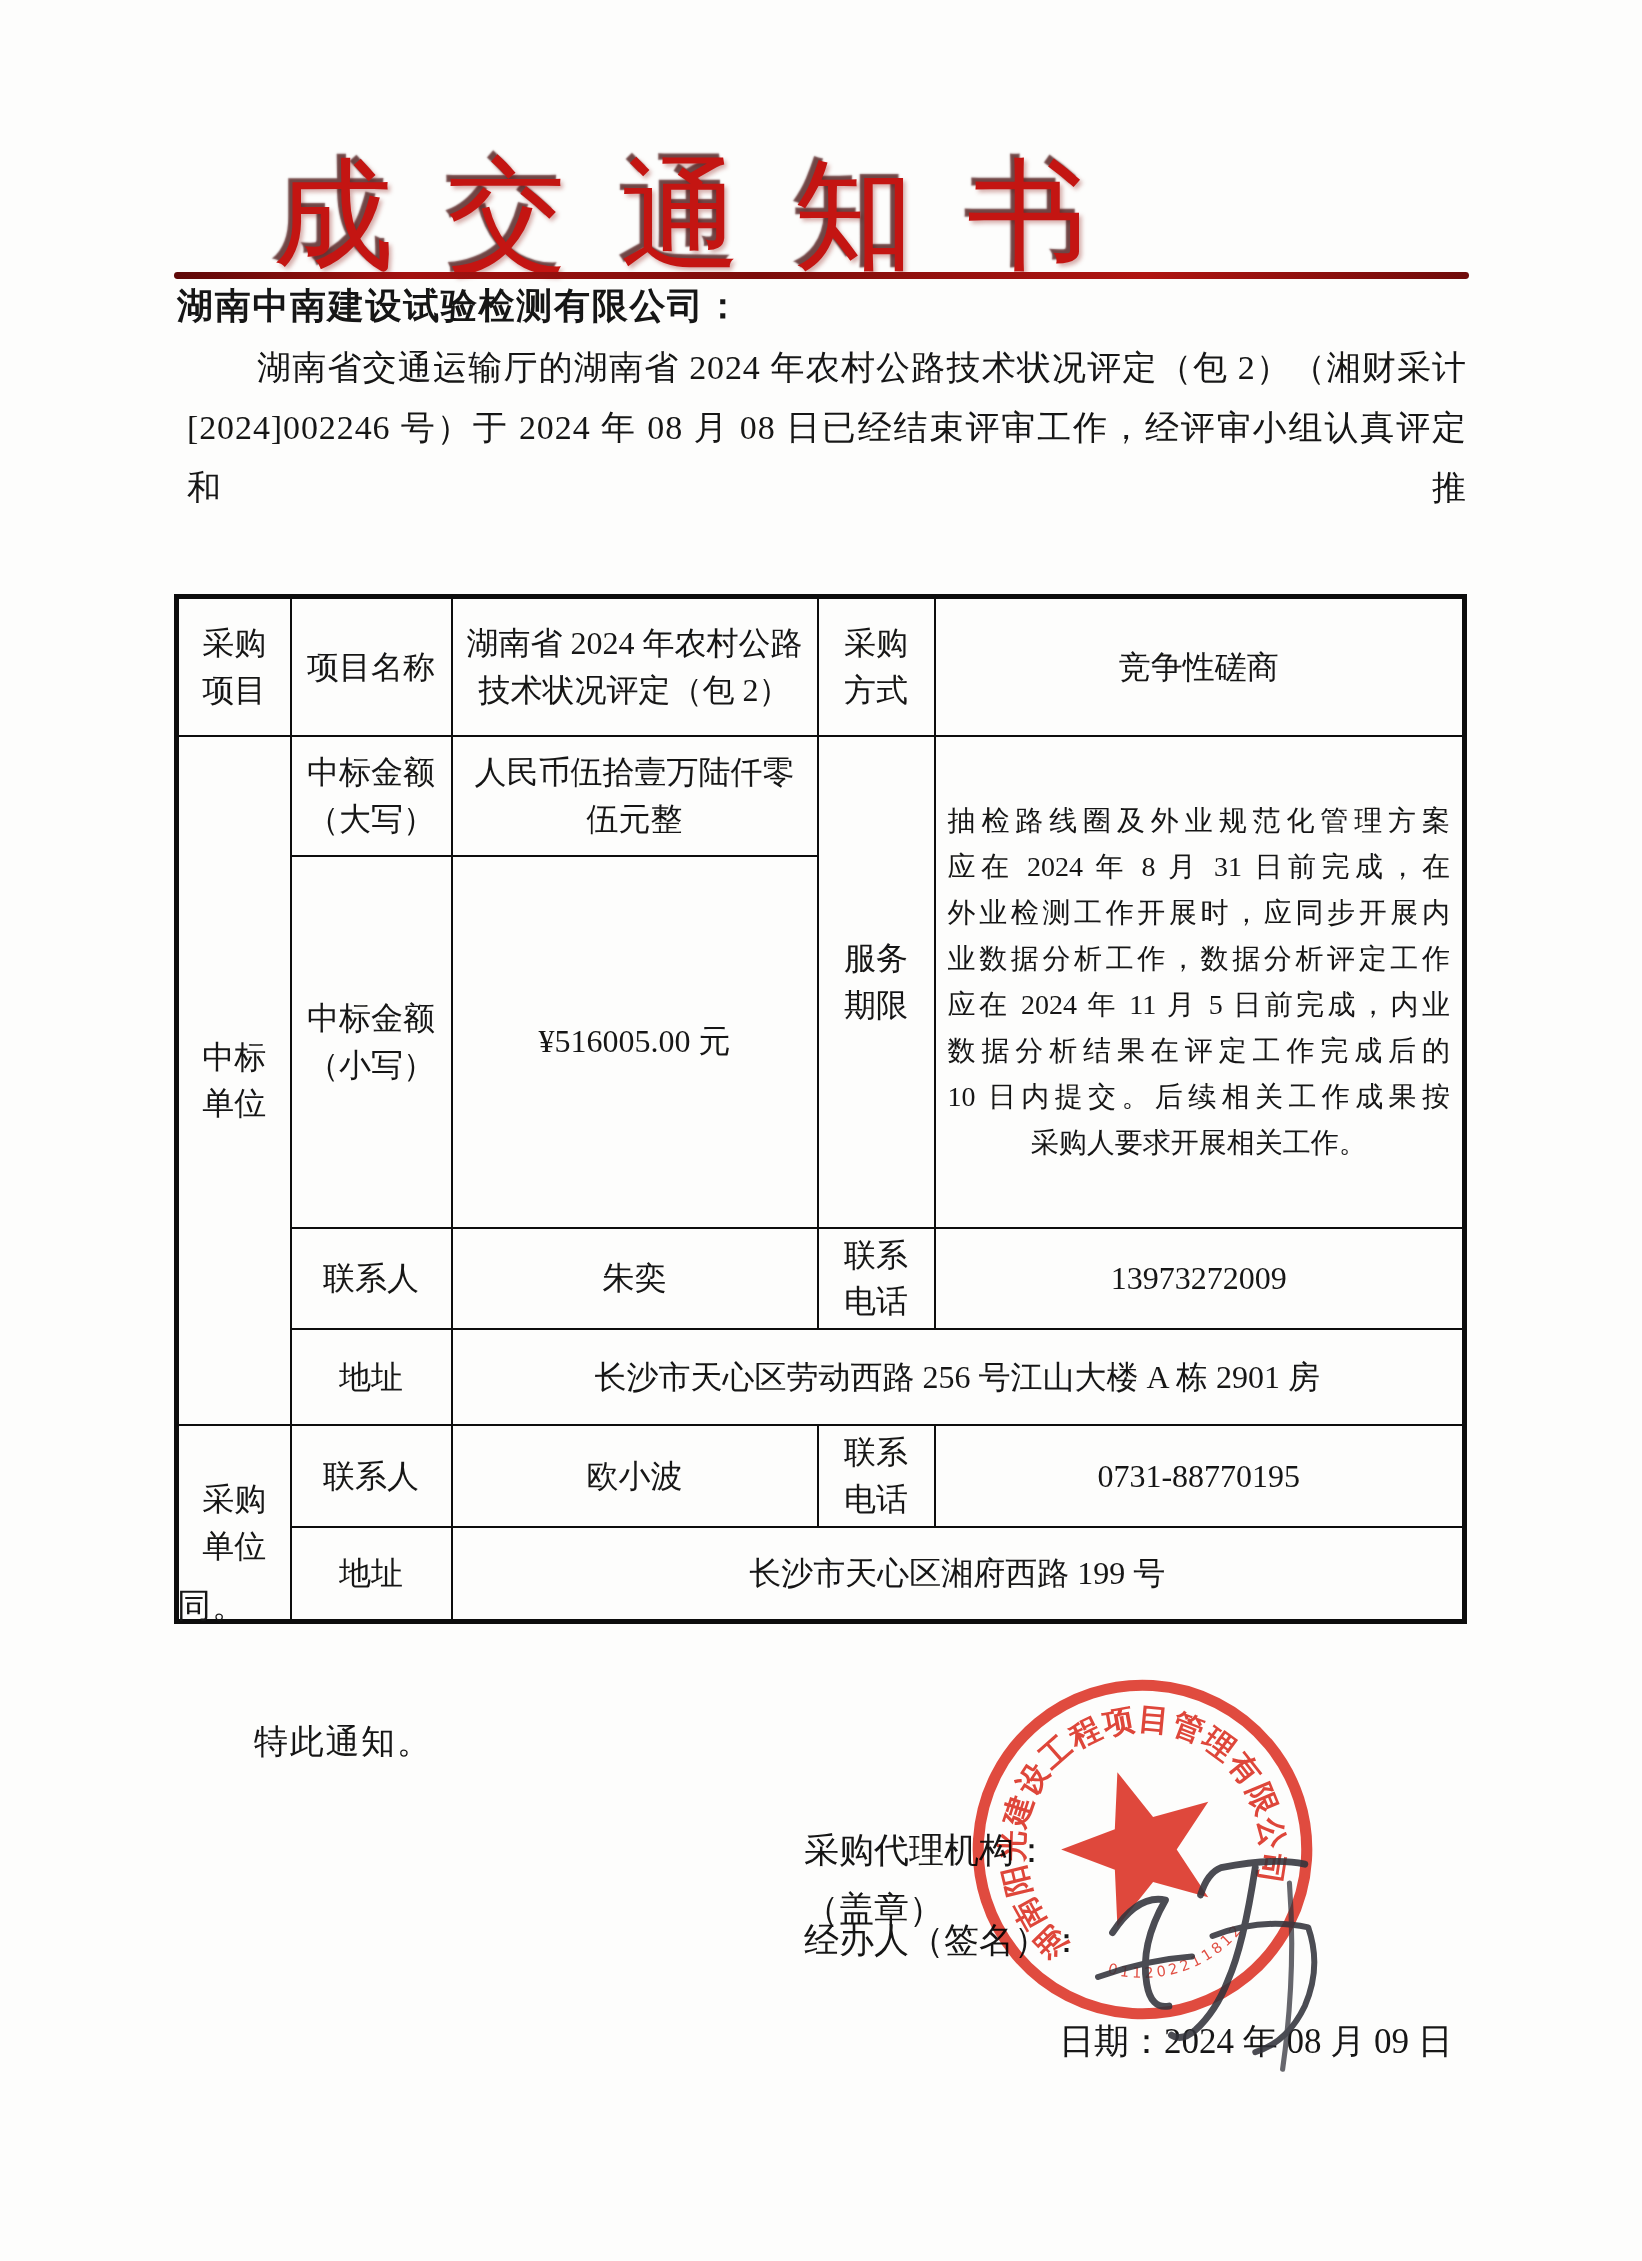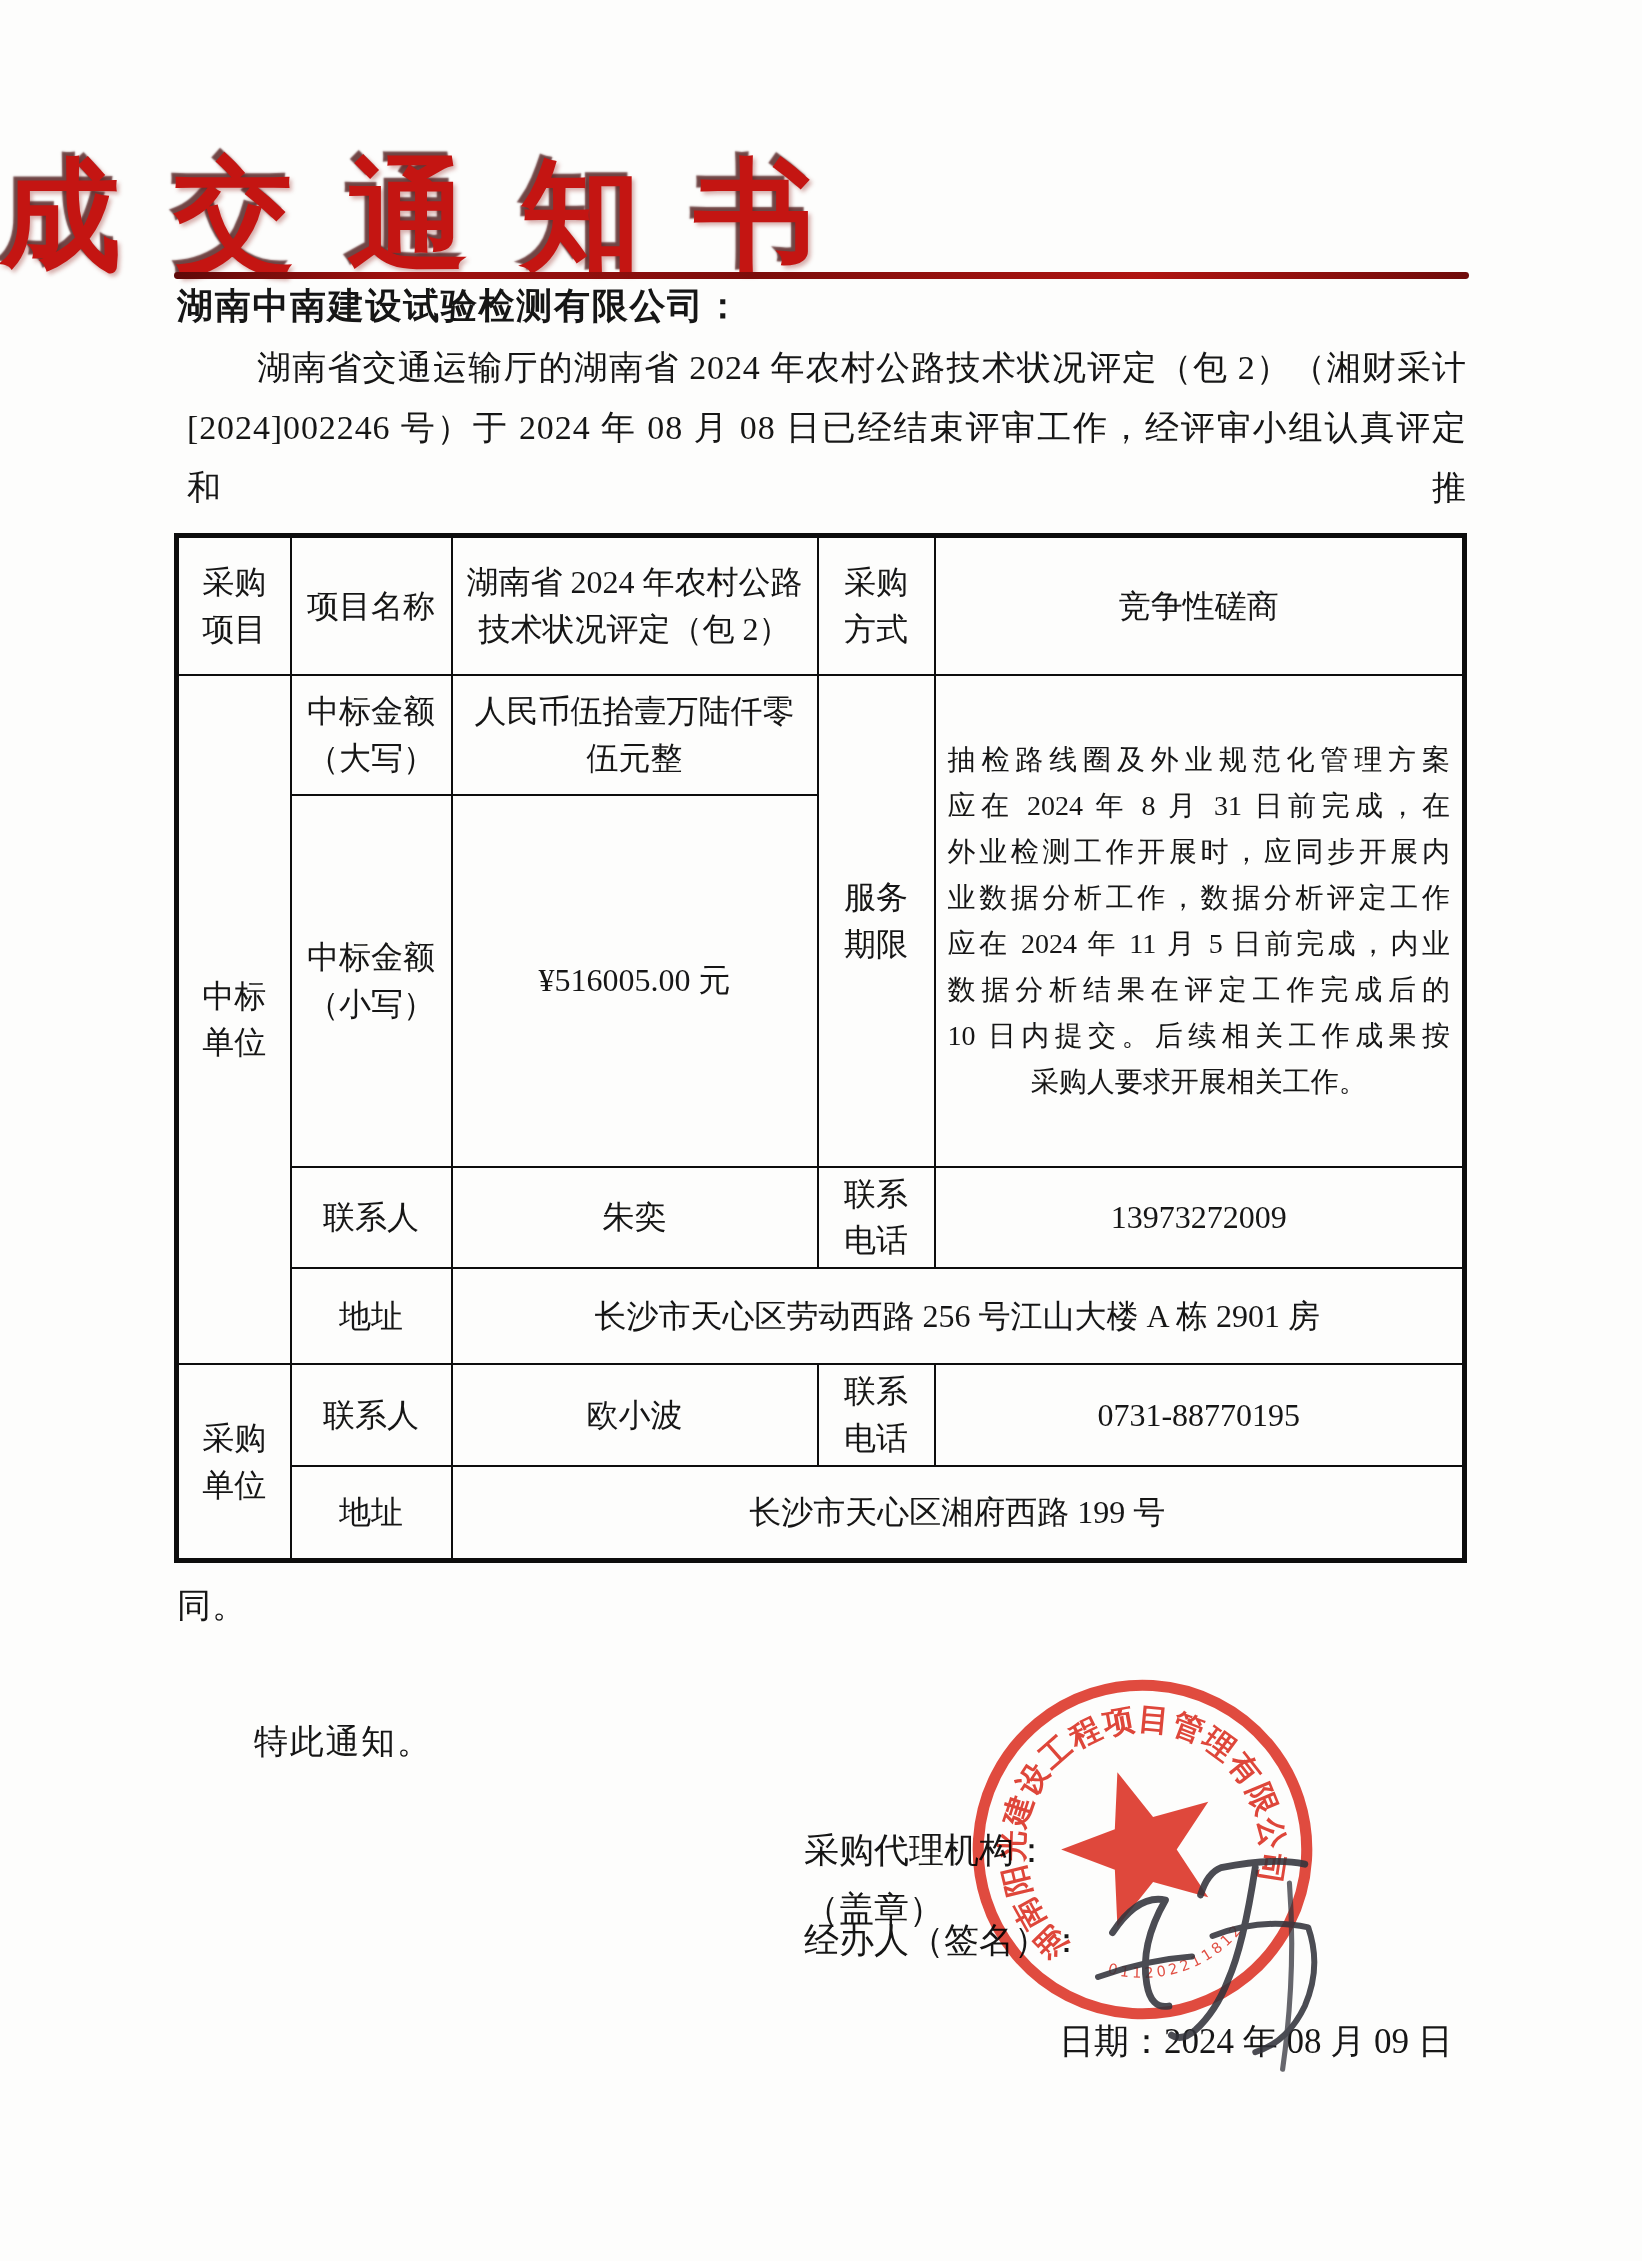--- a/index.html
+++ b/index.html
@@ -8,22 +8,23 @@
     width:1642px;height:2261px;
     margin:0 auto;
     background:#fdfdfc;
     font-family:"Liberation Serif","DejaVu Serif",serif;
     color:#161616;
     overflow:hidden;
   }
   .abs{position:absolute;}
   .title{
     left:0;top:135px;width:1366px;
+    text-align:center;
     font-size:121px;
-    font-weight:bold;
+    font-weight:normal;
     color:#c41512;
     letter-spacing:5.1px;
     word-spacing:12px;
     text-shadow:-4.3px -4.3px 1.7px rgba(66,8,8,.75), 2.6px 3.4px 4.3px rgba(140,25,20,.35);
     white-space:nowrap;
   }
   .rule{
     left:174px;top:272px;width:1295px;height:6.8px;
     background:linear-gradient(to right,#5e0908,#a31210 18%,#7c0d0b 45%,#b01511 75%,#6f0b0a);
     border-radius:3.4px;
@@ -80,21 +81,21 @@
 
   <div class="abs rule"></div>
 
   <div class="abs recipient">湖南中南建设试验检测有限公司：</div>
 
   <div class="abs intro">
     <div class="ln jline ind">湖南省交通运输厅的湖南省 2024 年农村公路技术状况评定（包 2）（湘财采计</div>
     <div class="ln jline">[2024]002246 号）于 2024 年 08 月 08 日已经结束评审工作，经评审小组认真评定和推</div>
   </div>
 
-  <table class="award abs" style="left:174px;top:533px;">
+  <table class="award abs" style="left:174px;top:594px;">
     <colgroup>
       <col style="width:114px">
         <col style="width:161px">
         <col style="width:366px">
         <col style="width:117px">
         <col style="width:530px">
     </colgroup>
     <tbody>
       <tr class="r1">
         <td>采购项目</td>

